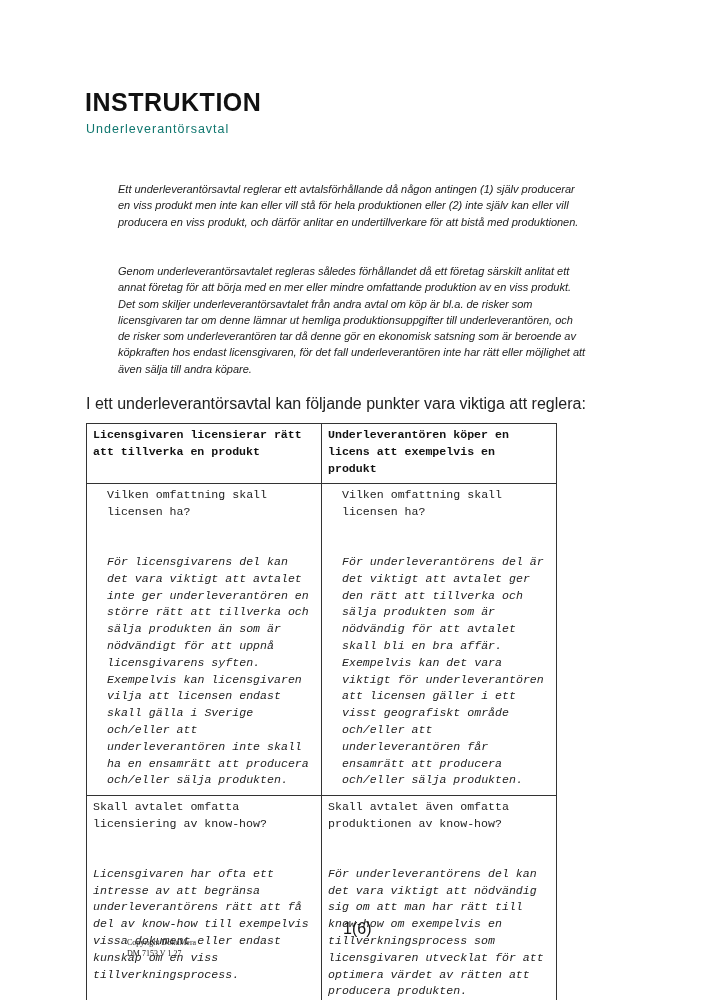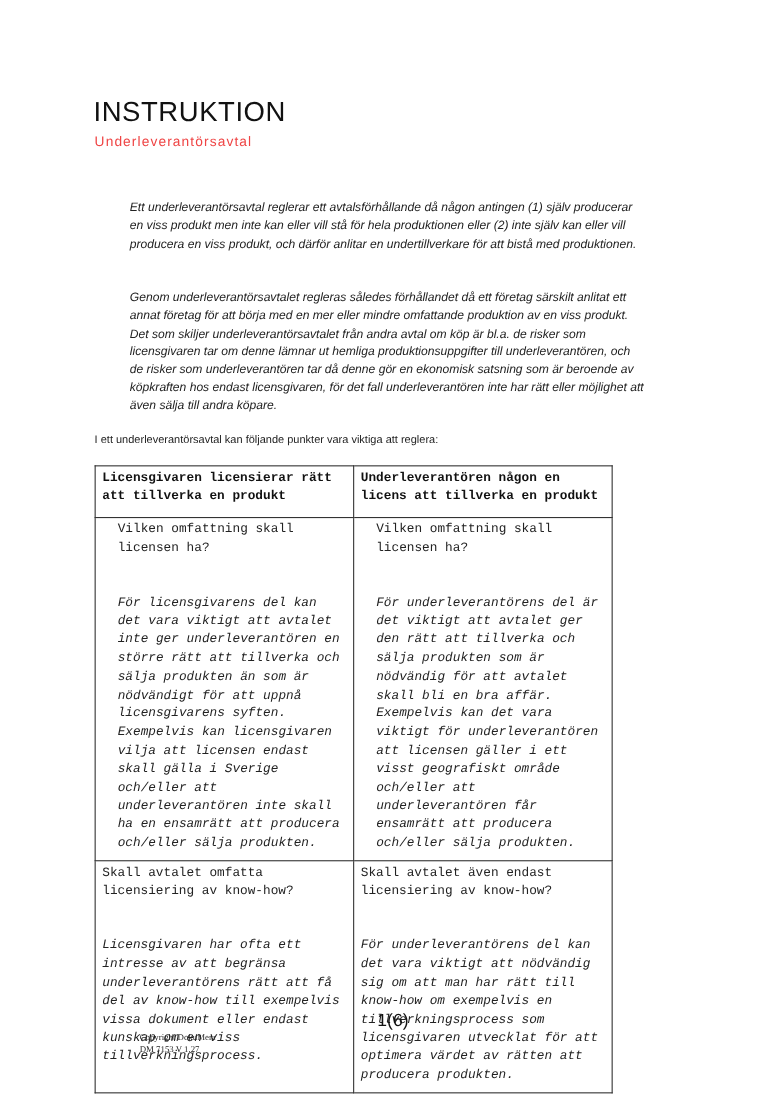--- a/index.html
+++ b/index.html
@@ -1,26 +1,26 @@
 <!DOCTYPE html>
 <html><head>
 <meta charset="utf-8">
 <style>
   html, body { margin: 0; padding: 0; background: #ffffff; }
   body { width: 707px; height: 1000px; position: relative; overflow: hidden;
          font-family: "DejaVu Sans", "Liberation Sans", sans-serif; color: #1a1a1a; }
   .title { position: absolute; left: 85px; top: 88px; font-size: 25px; letter-spacing: 0.5px;
-           font-family: "Liberation Sans", sans-serif; font-weight: normal; color: #111; margin: 0; }
+           font-family: "Liberation Sans", sans-serif; font-weight: bold; color: #111; margin: 0; }
   .subtitle { position: absolute; left: 86px; top: 122px; font-size: 12.5px; letter-spacing: 1px;
-              font-family: "Liberation Sans", sans-serif; color: #ef4444; }
+              font-family: "Liberation Sans", sans-serif; color: #0f766e; }
   .intro { position: absolute; left: 118px; width: 470px; font-size: 11px; line-height: 16.3px;
            font-style: italic; font-family: "Liberation Sans", sans-serif; color: #222; margin: 0; }
   .intro.p1 { top: 181px; }
   .intro.p2 { top: 263px; }
-  .lead { position: absolute; left: 86px; top: 395px; font-size: 10px; font-family: "Liberation Sans", sans-serif; color: #222; }
+  .lead { position: absolute; left: 86px; top: 395px; font-size: 16px; font-family: "Liberation Sans", sans-serif; color: #222; }
   table.grid { position: absolute; left: 86px; top: 423px; width: 471px; border-collapse: collapse;
                font-family: Liberation Mono, monospace; font-size: 11.6px; color: #222; }
   table.grid td, table.grid th { border: 1px solid #333; vertical-align: top; padding: 3px 6px 6px 6px;
                text-align: left; line-height: 16.8px; width: 50%; }
   table.grid th { font-weight: bold; height: 37px; color: #111; }
   table.grid tr.r1 td { height: 171px; padding-left: 20px; }
   table.grid tr.r2 td { height: 133px; }
   .q { display: block; }
   .a { display: block; margin-top: 33px; font-style: italic; }
   .pagenum { position: absolute; left: 343px; top: 920px; font-size: 16px; font-family: "Liberation Sans", sans-serif; color: #111; }
@@ -34,39 +34,39 @@
 
 <p class="intro p1">Ett underleverantörsavtal reglerar ett avtalsförhållande då någon antingen (1) själv producerar en viss produkt men inte kan eller vill stå för hela produktionen eller (2) inte själv kan eller vill producera en viss produkt, och därför anlitar en undertillverkare för att bistå med produktionen.</p>
 <p class="intro p2">Genom underleverantörsavtalet regleras således förhållandet då ett företag särskilt anlitat ett annat företag för att börja med en mer eller mindre omfattande produktion av en viss produkt. Det som skiljer underleverantörsavtalet från andra avtal om köp är bl.a. de risker som licensgivaren tar om denne lämnar ut hemliga produktionsuppgifter till underleverantören, och de risker som underleverantören tar då denne gör en ekonomisk satsning som är beroende av köpkraften hos endast licensgivaren, för det fall underleverantören inte har rätt eller möjlighet att även sälja till andra köpare.</p>
 
 <div class="lead">I ett underleverantörsavtal kan följande punkter vara viktiga att reglera:</div>
 
 <table class="grid">
   <tbody>
       <tr>
     <th>Licensgivaren licensierar rätt att tillverka en produkt</th>
-    <th>Underleverantören någon en licens att tillverka en produkt</th>
+    <th>Underleverantören köper en licens att exempelvis en produkt</th>
   </tr>
   <tr class="r1">
     <td>
       <span class="q">Vilken omfattning skall licensen ha?</span>
       <span class="a">För licensgivarens del kan det vara viktigt att avtalet inte ger underleverantören en större rätt att tillverka och sälja produkten än som är nödvändigt för att uppnå licensgivarens syften. Exempelvis kan licensgivaren vilja att licensen endast skall gälla i Sverige och/eller att underleverantören inte skall ha en ensamrätt att producera och/eller sälja produkten.</span>
     </td>
     <td>
       <span class="q">Vilken omfattning skall licensen ha?</span>
       <span class="a">För underleverantörens del är det viktigt att avtalet ger den rätt att tillverka och sälja produkten som är nödvändig för att avtalet skall bli en bra affär. Exempelvis kan det vara viktigt för underleverantören att licensen gäller i ett visst geografiskt område och/eller att underleverantören får ensamrätt att producera och/eller sälja produkten.</span>
     </td>
   </tr>
   <tr class="r2">
     <td>
       <span class="q">Skall avtalet omfatta licensiering av know-how?</span>
       <span class="a">Licensgivaren har ofta ett intresse av att begränsa underleverantörens rätt att få del av know-how till exempelvis vissa dokument eller endast kunskap om en viss tillverkningsprocess.</span>
     </td>
     <td>
-      <span class="q">Skall avtalet även endast licensiering av know-how?</span>
+      <span class="q">Skall avtalet även omfatta produktionen av know-how?</span>
       <span class="a">För underleverantörens del kan det vara viktigt att nödvändig sig om att man har rätt till know-how om exempelvis en tillverkningsprocess som licensgivaren utvecklat för att optimera värdet av rätten att producera produkten.</span>
     </td>
   </tr>
 </tbody>
   </table>
 
 <div class="pagenum">1(6)</div>
 <div class="footer">
   <div>Copyright DokuMera</div>
   <div>DM 7153 V 1.27</div>

